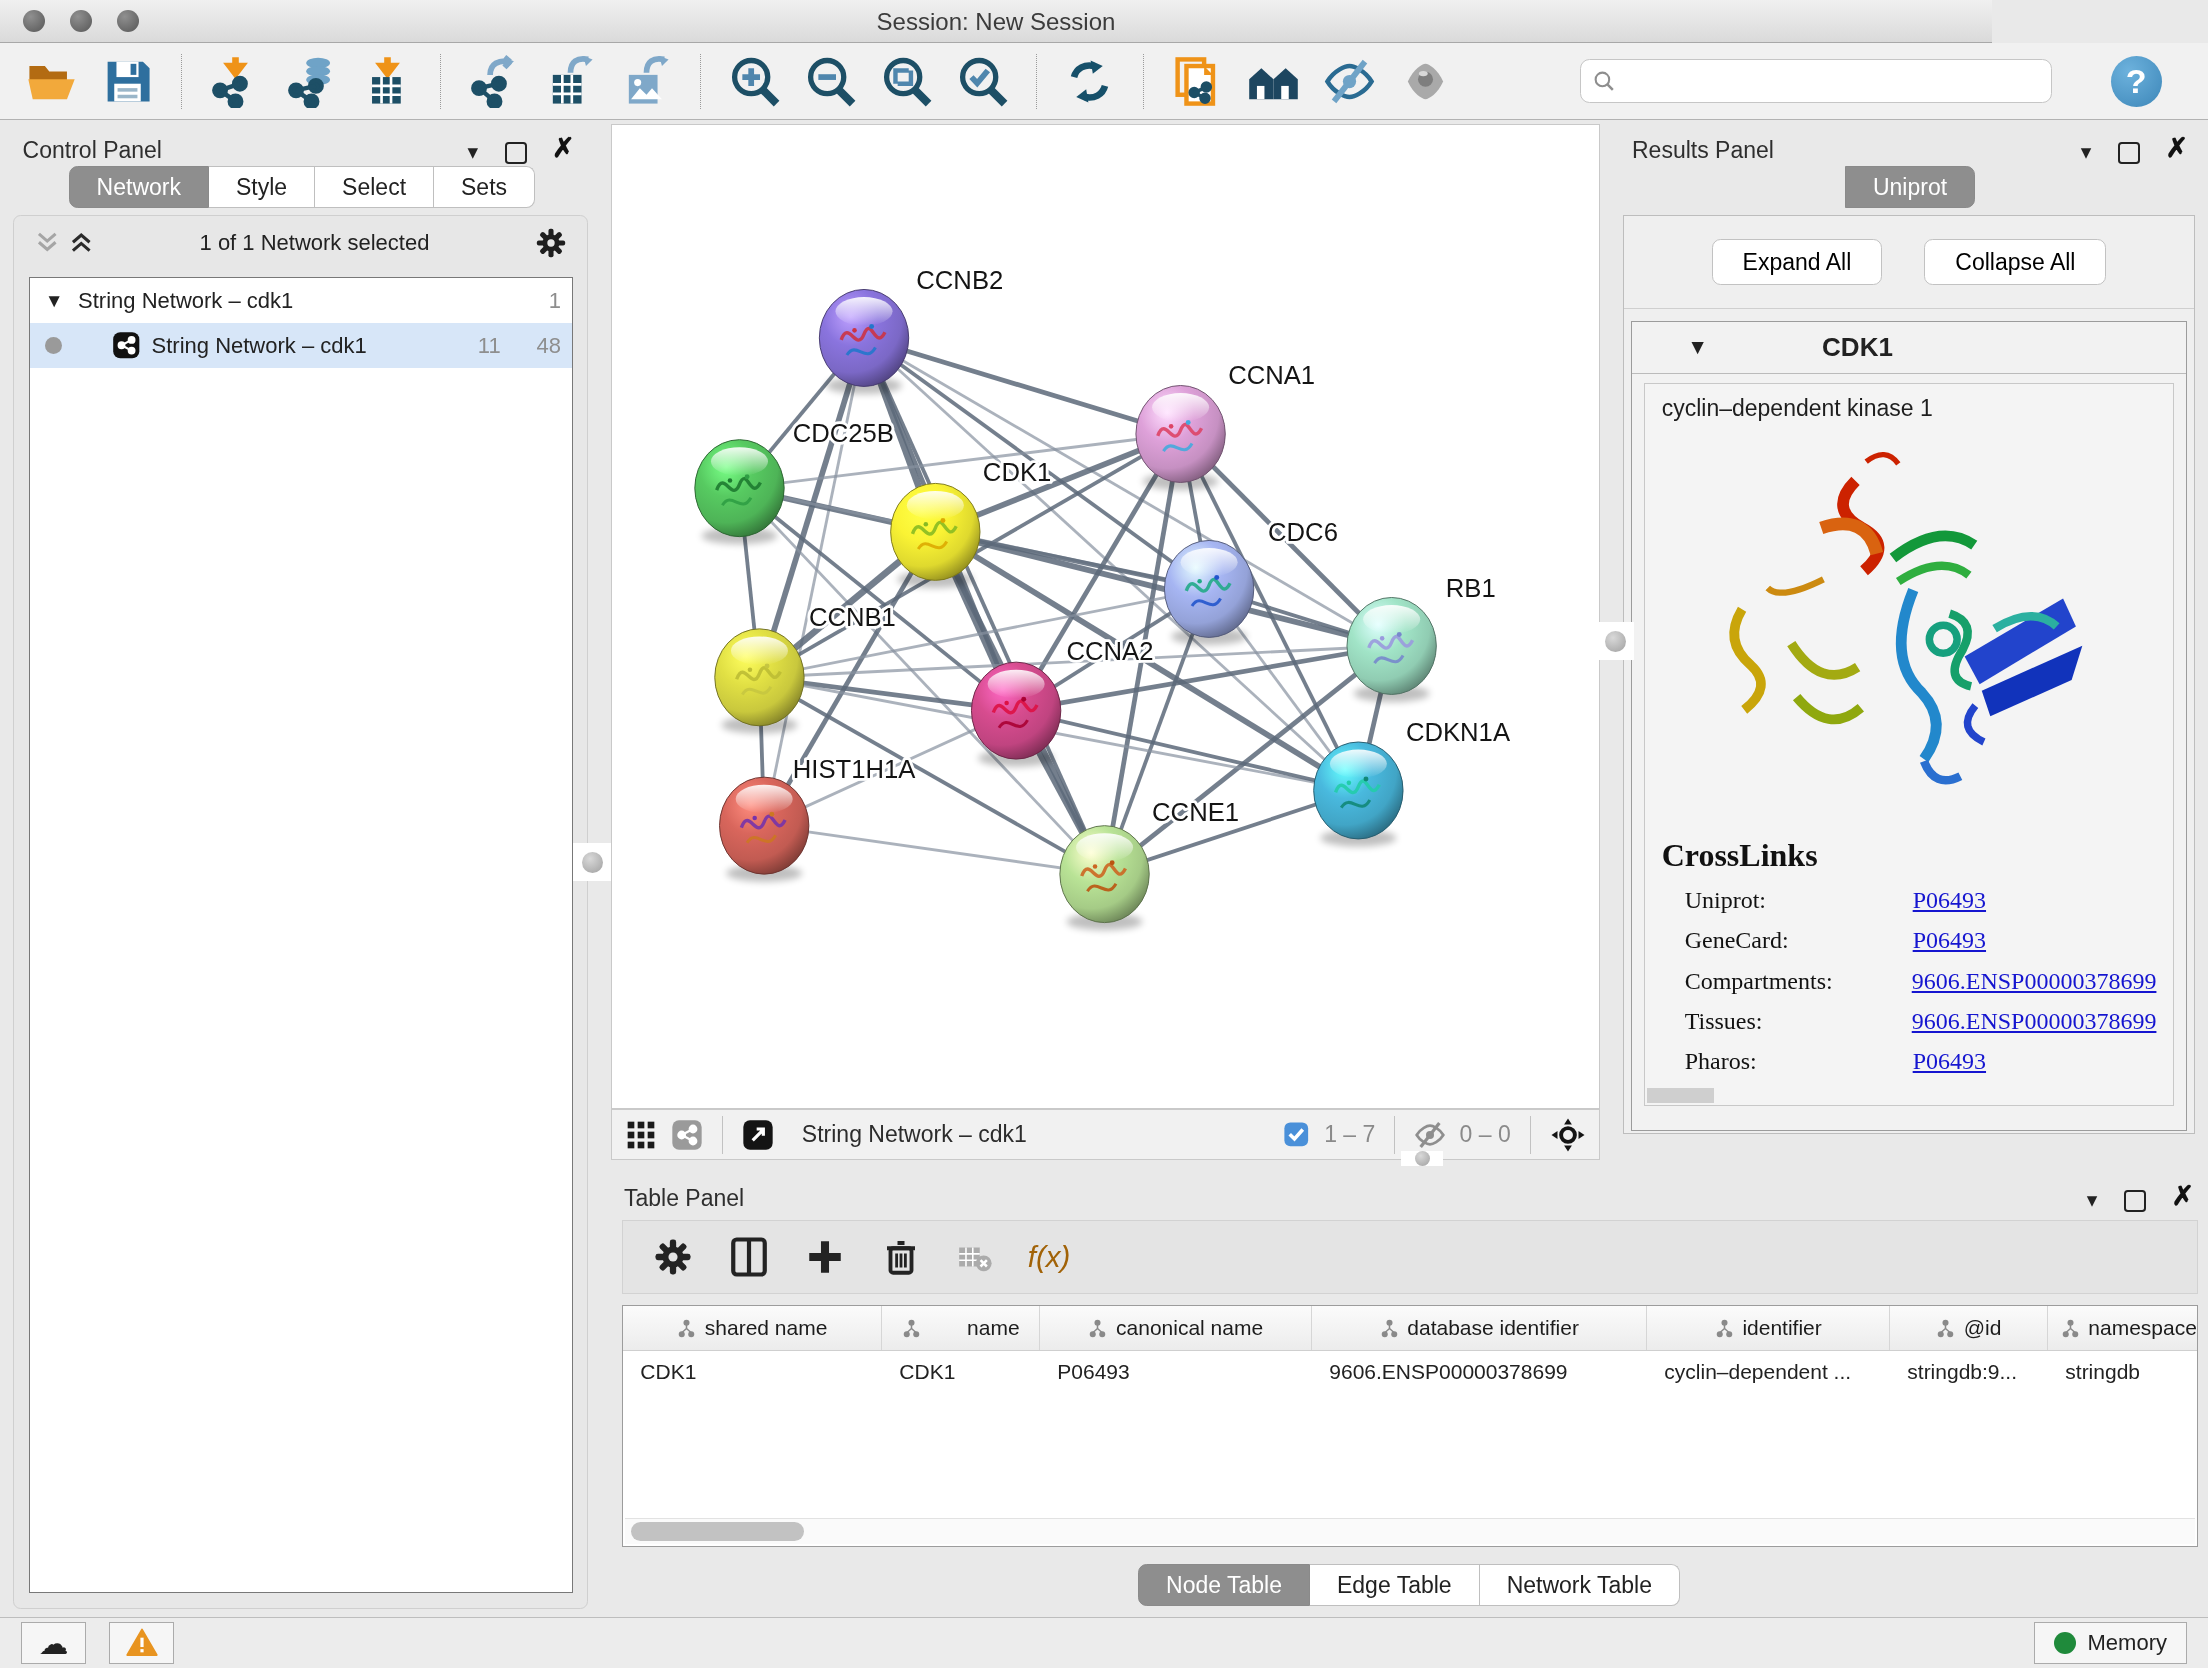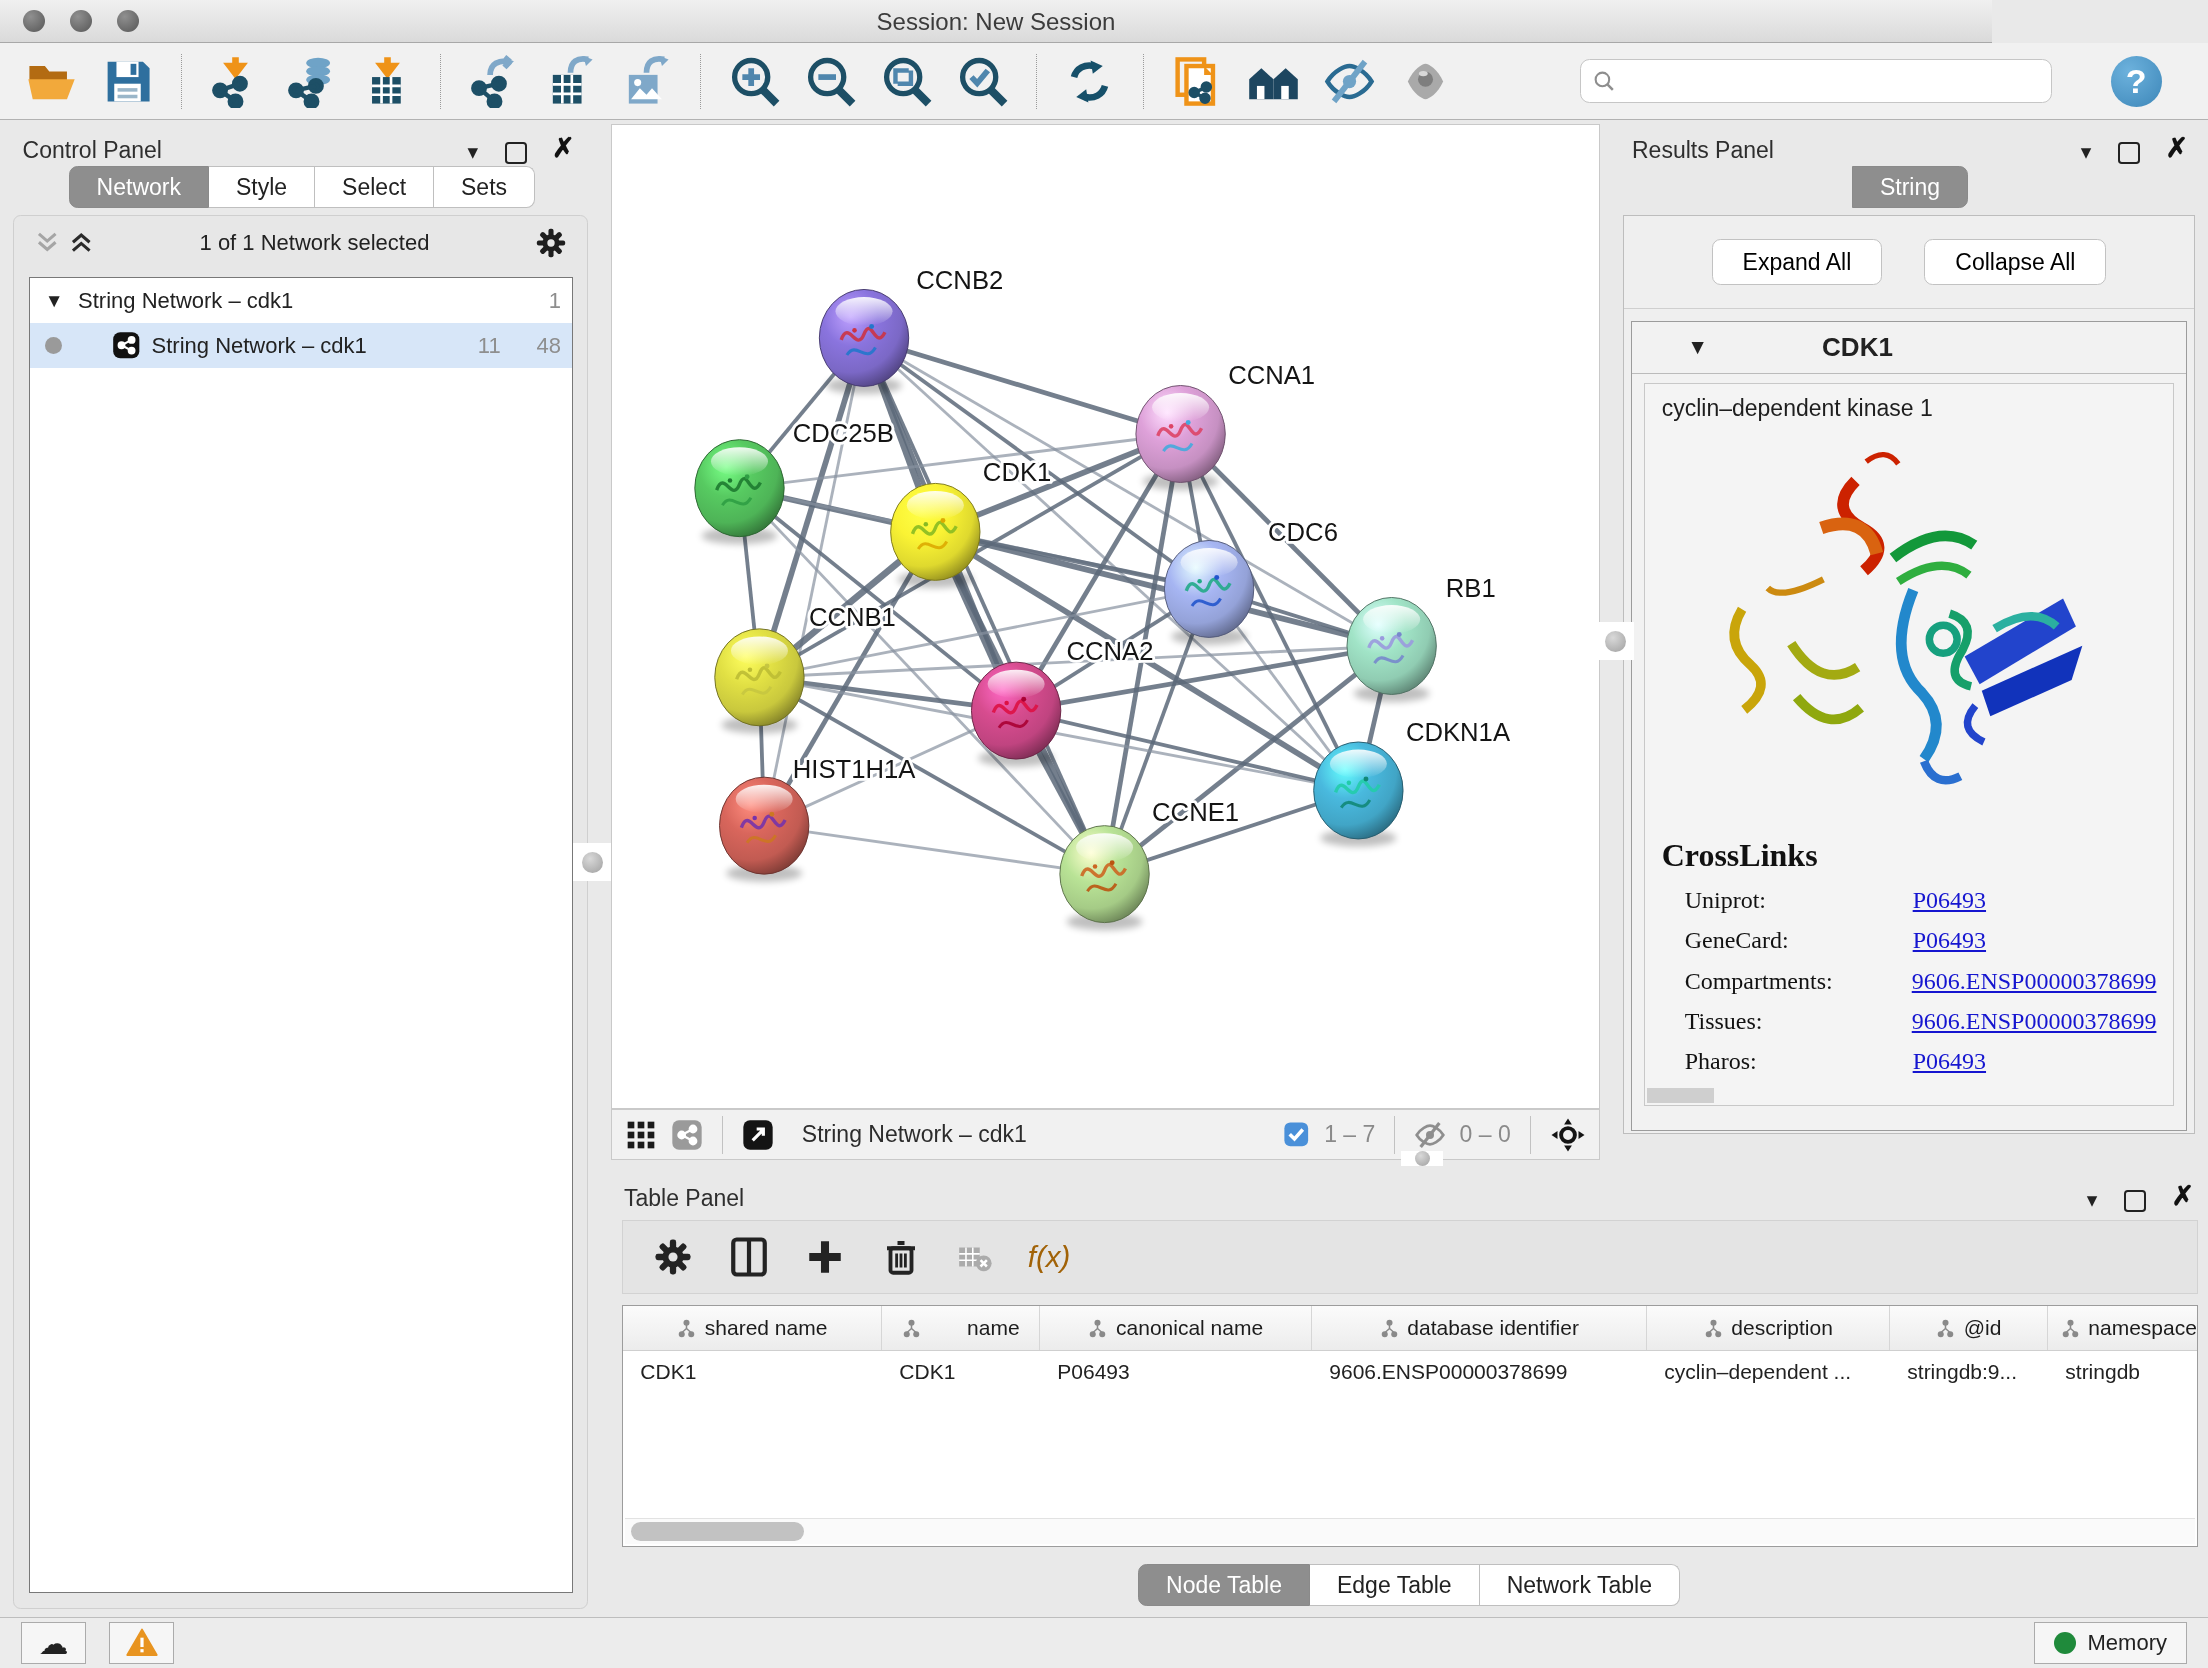--- a/index.html
+++ b/index.html
@@ -623,21 +623,21 @@
 <div class="results-panel">
   <div class="panel-head">
     <span>Results Panel</span>
     <span class="sp"></span>
     <span class="tri">▾</span>
     <span class="float-btn"></span>
     <span class="close-btn">✗</span>
   </div>
   <div class="res-tab">
     <div class="tabstrip">
-        <div class="tab sel">String</div>
+        <div class="tab sel">Uniprot</div>
       </div>
   </div>
   <div class="res-body">
     <div class="btn-row">
       <button class="btn">Expand All</button>
       <button class="btn">Collapse All</button>
     </div>
     <div class="cdk-box">
       <div class="cdk-head">
         <span class="tri2">▼</span>
@@ -786,21 +786,21 @@
         </div>
         <div class="th" style="width: 243px;">
           <svg width="19" height="19" viewBox="0 0 20 20">
             <g stroke="#8a8a8a" stroke-width="1.6" fill="#8a8a8a">
               <circle cx="10" cy="4" r="2.4"></circle>
               <path d="M10 6v4M10 10L5 14.5M10 10l5 4.5" fill="none"></path>
               <circle cx="5" cy="16" r="2.4"></circle>
               <circle cx="15" cy="16" r="2.4"></circle>
             </g>
           </svg>
-          <span>description</span>
+          <span>identifier</span>
         </div>
         <div class="th" style="width: 158px;">
           <svg width="19" height="19" viewBox="0 0 20 20">
             <g stroke="#8a8a8a" stroke-width="1.6" fill="#8a8a8a">
               <circle cx="10" cy="4" r="2.4"></circle>
               <path d="M10 6v4M10 10L5 14.5M10 10l5 4.5" fill="none"></path>
               <circle cx="5" cy="16" r="2.4"></circle>
               <circle cx="15" cy="16" r="2.4"></circle>
             </g>
           </svg>

